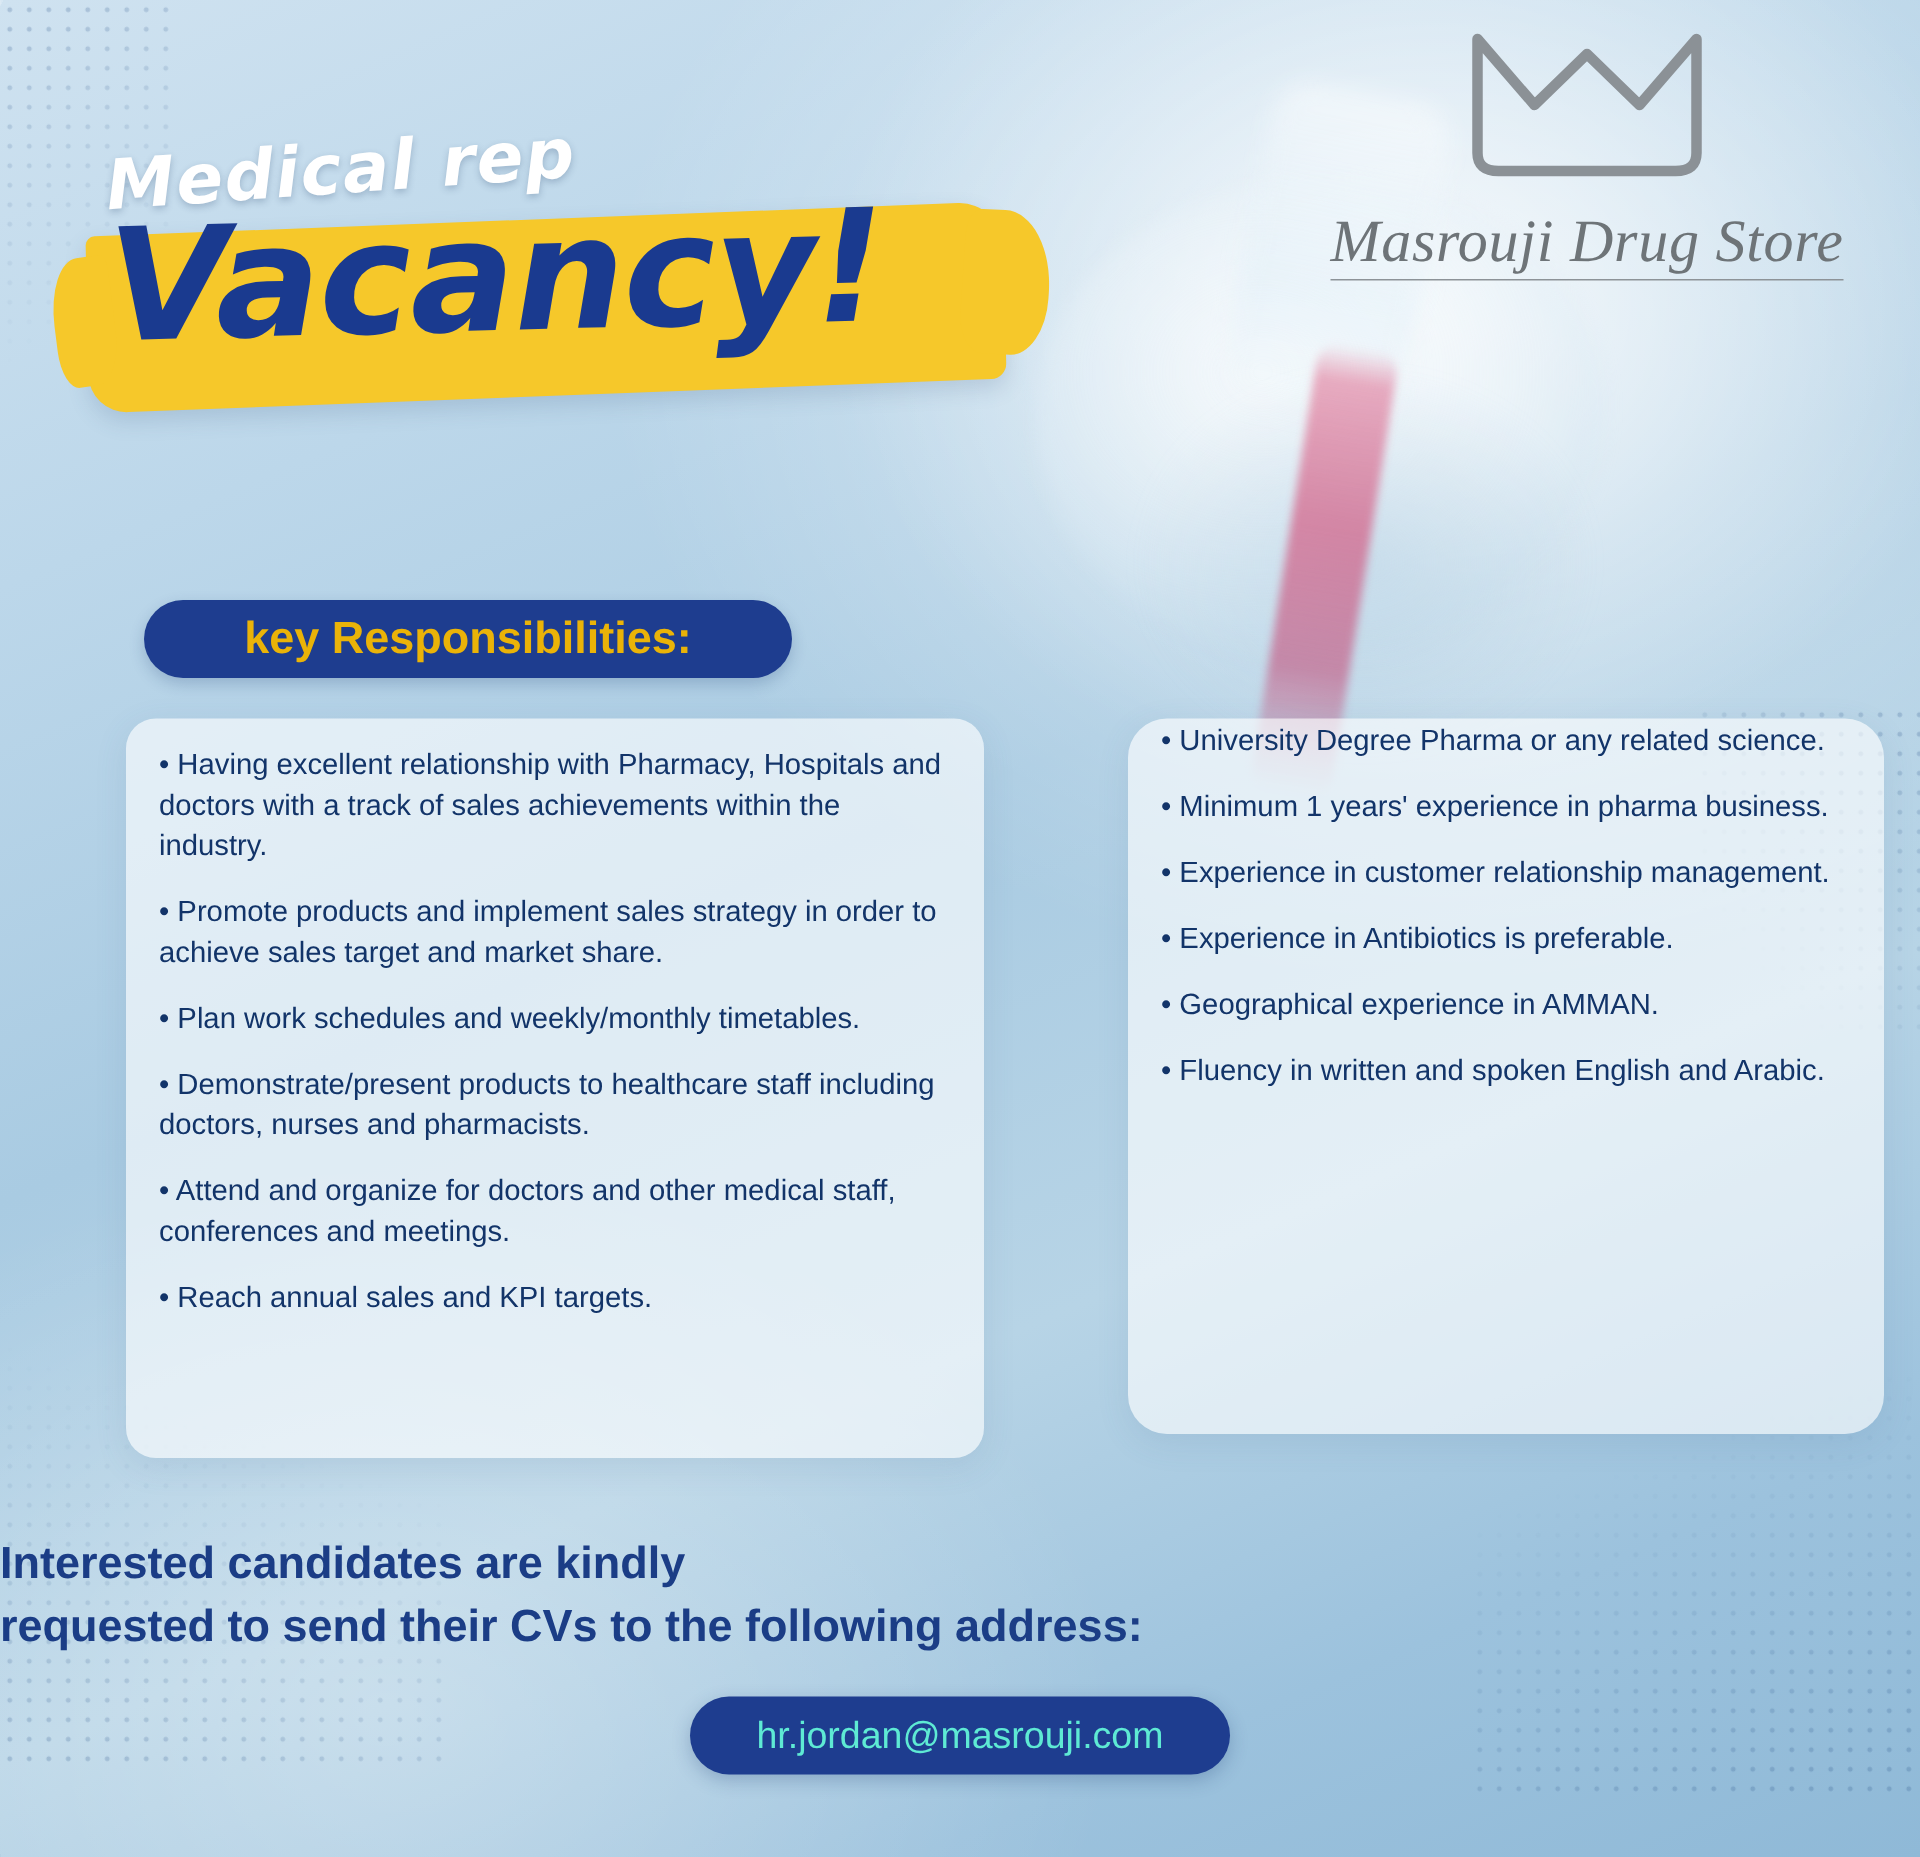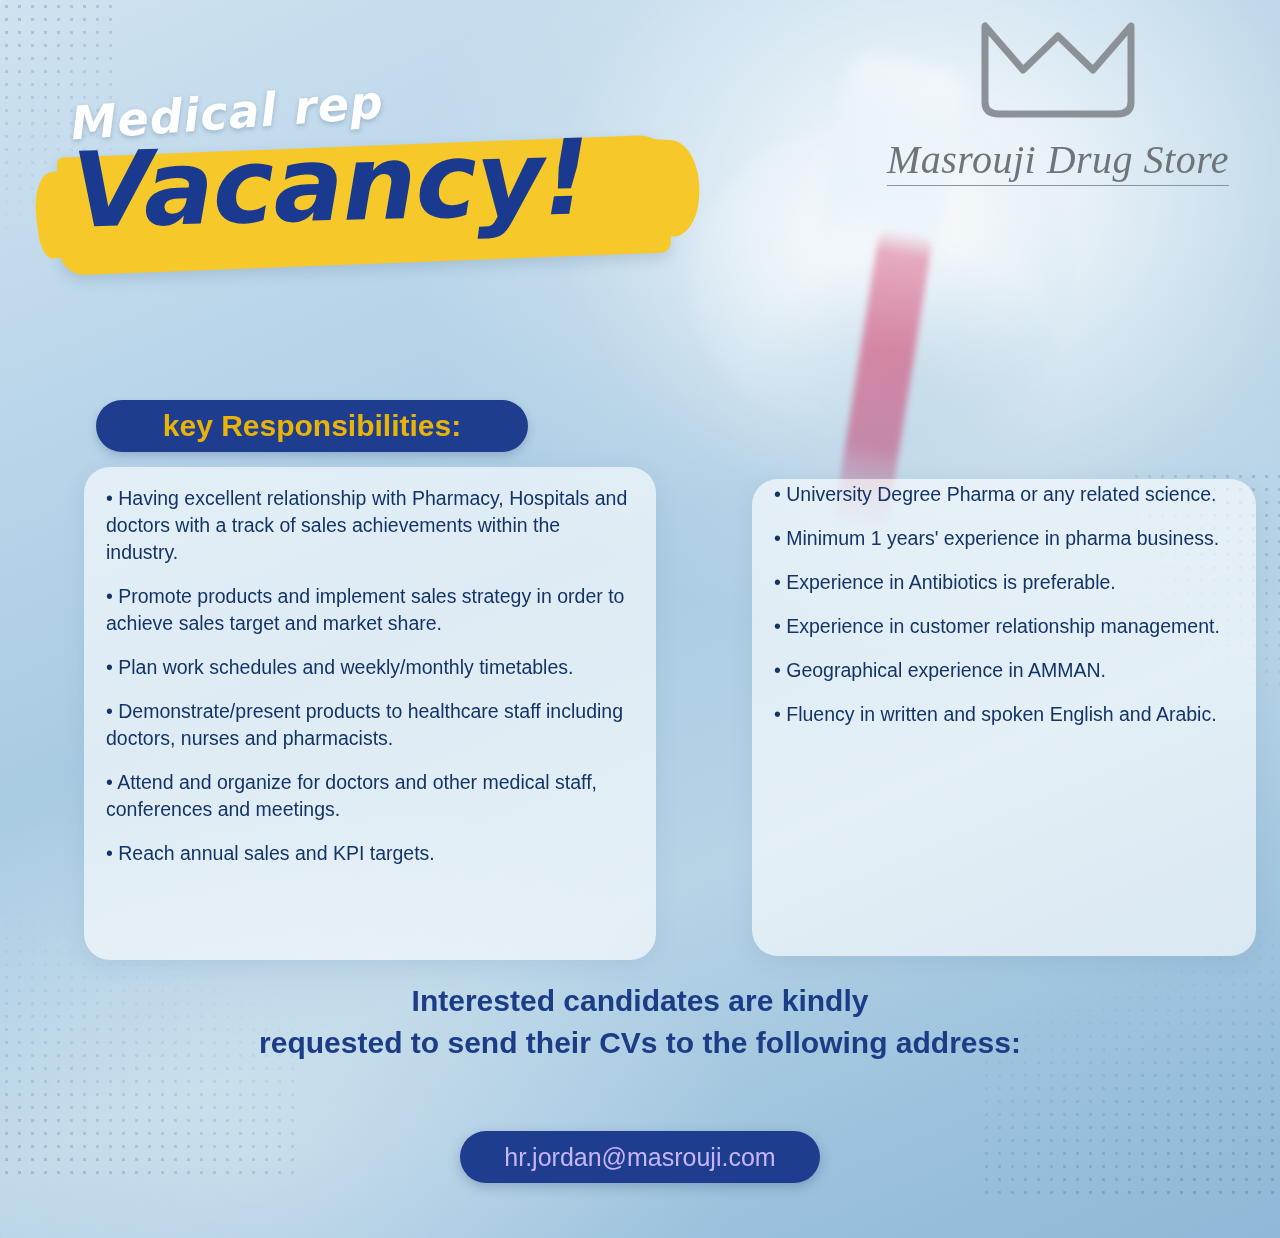--- a/index.html
+++ b/index.html
@@ -206,56 +206,56 @@
   #pill-right { left: 760px; top: 400px; width: 336px; }
 
   
   .card {
     position: absolute;
     background: rgba(255,255,255,0.62);
     border-radius: 26px;
     box-shadow: 0 6px 22px rgba(70,110,150,0.12);
     color: #12306b;
   }
-  #card-left  { left: 84px;  top: 467px; width: 528px; height: 465px; padding: 18px 22px 10px 22px; }
+  #card-left  { left: 84px;  top: 479px; width: 528px; height: 465px; padding: 18px 22px 10px 22px; border-radius: 20px; }
   #card-right { left: 752px; top: 479px; width: 460px; height: 465px; padding: 2px 22px 10px 22px; }
 
   .card ul {
     list-style: none;
     margin: 0;
     padding: 0;
   }
   .card li {
     font-size: 19.5px;
     line-height: 27px;
     margin: 0 0 17px 0;
     font-weight: 500;
     color: #123469;
   }
   #card-left li { font-size: 19.5px; }
   #card-right li { font-size: 19.5px; }
 
   
   .footer-text {
     position: absolute;
-    left: 0; top: 980px;
+    left: 0; top: 1022px;
     width: 1280px;
-    text-align: center;
+    text-align: left;
     color: #1b3d86;
     font-size: 30px;
     font-weight: 700;
     line-height: 42px;
   }
   .email-pill {
     position: absolute;
     left: 460px; top: 1131px;
     width: 360px; height: 52px;
     background: #1e3d8f;
     border-radius: 26px;
-    color: #c4b5fd;
+    color: #5eead4;
     font-size: 25px;
     line-height: 52px;
     text-align: center;
     box-shadow: 0 4px 12px rgba(25,55,110,0.25);
     text-decoration: none;
     display: block;
   }
 </style>
 </head>
 <body>
@@ -298,22 +298,22 @@
       <li>• Demonstrate/present products to healthcare staff including doctors, nurses and pharmacists.</li>
       <li>• Attend and organize for doctors and other medical staff, conferences and meetings.</li>
       <li>• Reach annual sales and KPI targets.</li>
     </ul>
   </div>
 
   <div class="card" id="card-right">
     <ul>
       <li>• University Degree Pharma or any related science.</li>
       <li>• Minimum 1 years' experience in pharma business.</li>
+      <li>• Experience in customer relationship management.</li>
       <li>• Experience in Antibiotics is preferable.</li>
-      <li>• Experience in customer relationship management.</li>
       <li>• Geographical experience in AMMAN.</li>
       <li>• Fluency in written and spoken English and Arabic.</li>
     </ul>
   </div>
 
   <div class="footer-text">
     <div>Interested candidates are kindly</div>
     <div>requested to send their CVs to the following address:</div>
   </div>
 

